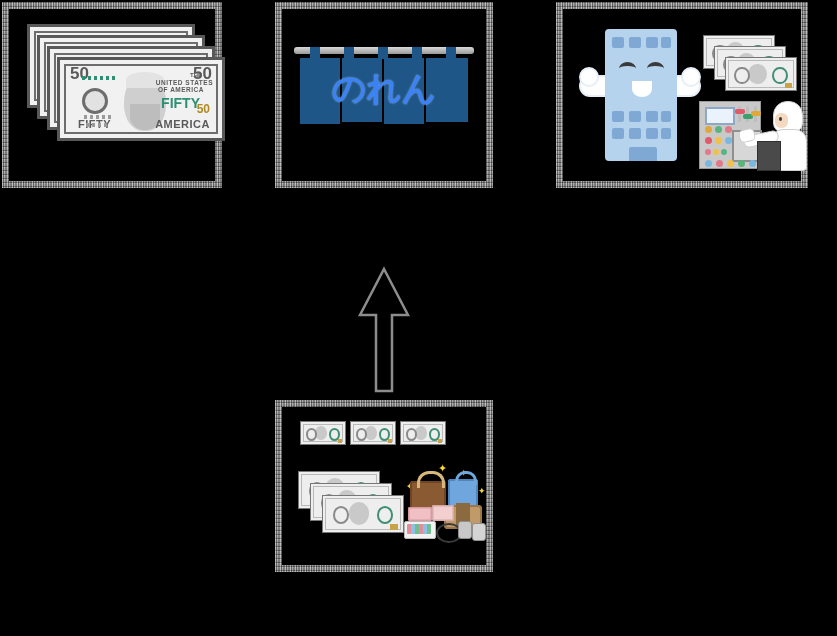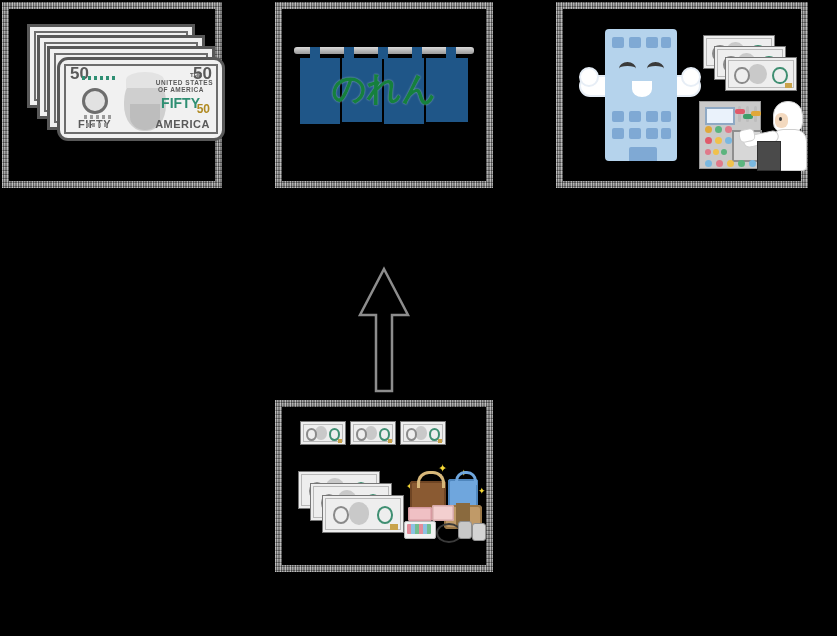--- a/index.html
+++ b/index.html
@@ -40,21 +40,21 @@
                     border:2px solid #3f8f72;}
   .minibill .m-seal2{position:absolute;left:12%;top:28%;width:16%;height:40%;border-radius:50%;
                     border:2px solid #8a8a8a;}
   .minibill .m-gold{position:absolute;right:6%;bottom:6%;width:10%;height:16%;background:#c9a34a;}
 
   
   .rod{position:absolute;background:linear-gradient(180deg,#d9d9d9,#9a9a9a);border-radius:3px;}
   .noren-wrap{position:absolute;}
   .cloth{position:absolute;background:#1f5688;}
   .tab{position:absolute;background:#1f5688;}
-  .noren-text{position:absolute;width:100%;text-align:center;color:#15803d;
+  .noren-text{position:absolute;width:100%;text-align:center;color:#3b82f6;
       font-family:"DejaVu Sans",sans-serif;font-weight:bold;
       text-shadow:0 0 2px rgba(255,255,255,.5);}
 
   
   .bldg-body{position:absolute;background:#b5d3ec;border-radius:4px;}
   .win{position:absolute;background:#7fa9d4;border-radius:2px;}
   .door{position:absolute;background:#7fa9d4;border-radius:2px 2px 0 0;}
   .arm{position:absolute;background:#ffffff;border:2px solid #e7eef6;box-sizing:border-box;}
   .eye{position:absolute;border-top:4px solid #3a3a3a;border-radius:50% 50% 0 0;}
   .mouth{position:absolute;background:#fff;border-radius:0 0 50% 50%;}
@@ -90,21 +90,21 @@
       <div class="bill" style="left:18px;top:15px;width:168px;height:84px;">
           <div class="edge"></div>
         </div>
       <div class="bill" style="left:28px;top:26px;width:168px;height:84px;">
           <div class="edge"></div>
         </div>
       <div class="bill" style="left:38px;top:37px;width:168px;height:84px;">
           <div class="edge"></div>
         </div>
 
-      <div class="bill" style="left:48px;top:48px;width:168px;height:84px;border-radius:11px;">
+      <div class="bill" style="left:48px;top:48px;width:168px;height:84px;">
         <div class="edge"></div>
         <div class="corner" style="left:10px;top:4px;font-size:17px;">50</div>
         <div class="corner" style="right:10px;top:4px;font-size:17px;">50</div>
         <div class="face" style="left:64px;top:13px;width:42px;height:58px;"></div>
         <div style="position:absolute;left:66px;top:12px;width:38px;height:16px;background:#e3e3e3;border-radius:50% 50% 0 0;"></div>
         <div style="position:absolute;left:70px;top:44px;width:30px;height:26px;background:#bdbdbd;border-radius:0 0 50% 50%;"></div>
         <div class="seal" style="left:22px;top:28px;width:20px;height:20px;"></div>
         <div class="grn" style="right:20px;top:12px;font-size:6px;color:#5a5a5a;">THE</div>
         <div class="lbl" style="right:9px;top:19px;font-size:6.5px;">UNITED STATES</div>
         <div class="lbl" style="right:18px;top:26px;font-size:6.5px;">OF AMERICA</div>

